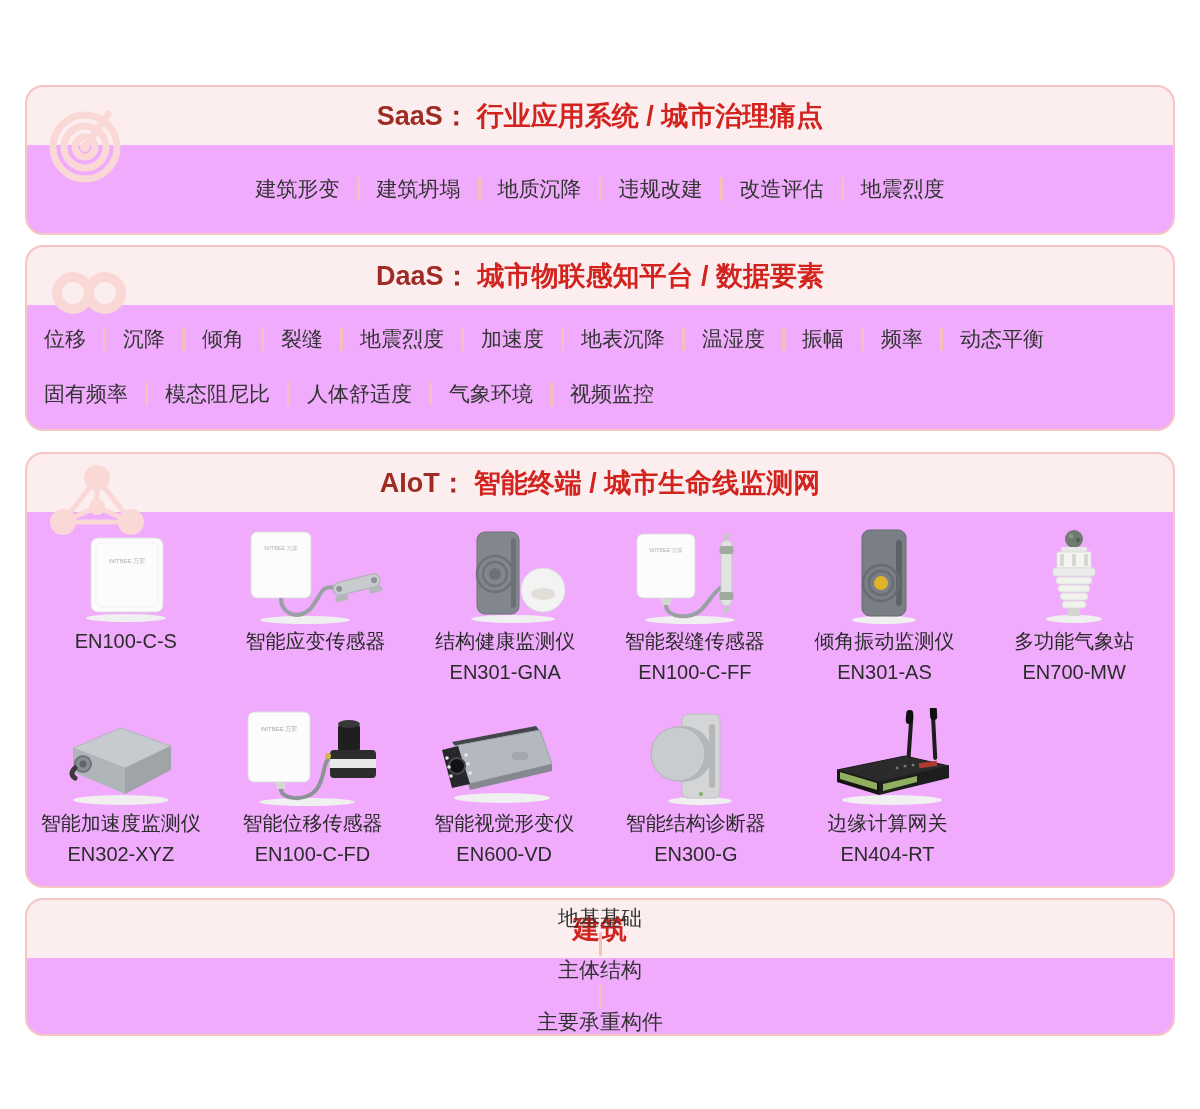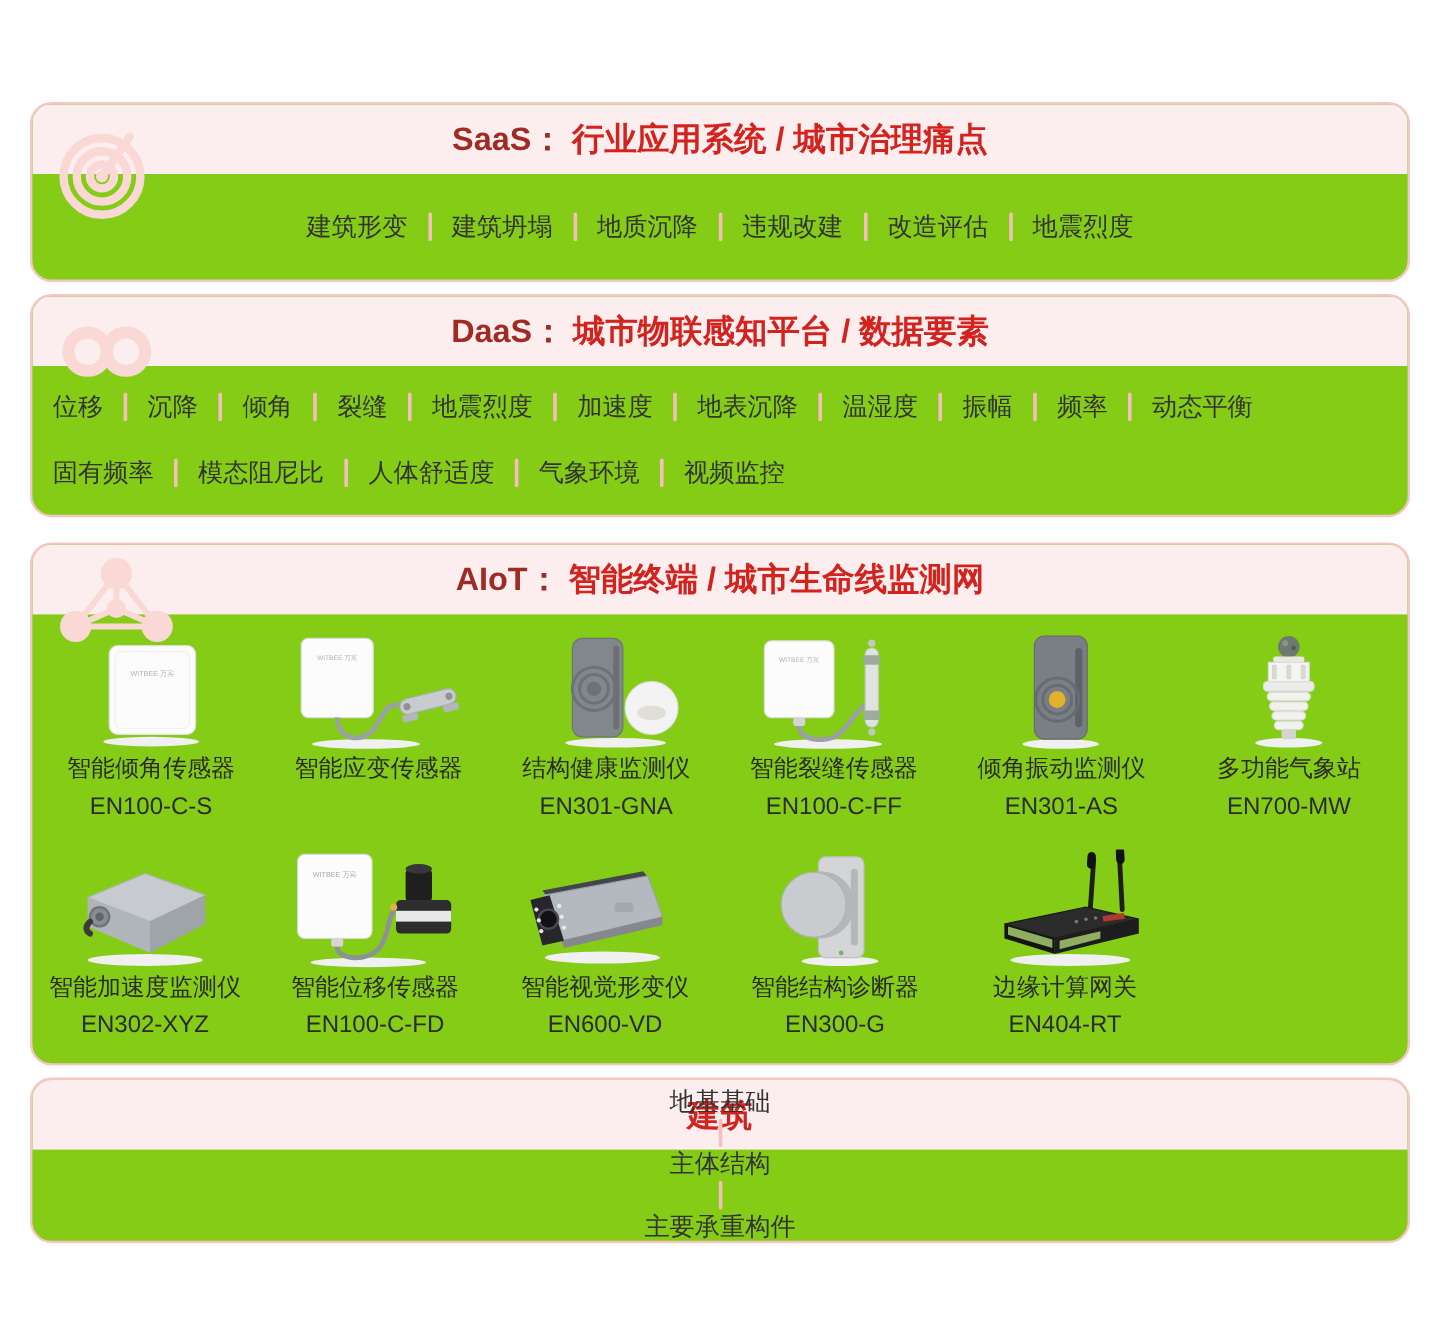--- a/index.html
+++ b/index.html
@@ -1,20 +1,20 @@
 <!DOCTYPE html>
 <html><head>
 <meta charset="utf-8">
 <style>
   * { box-sizing: border-box; margin: 0; padding: 0; }
   html,body { width:1200px; height:1109px; background:#ffffff;
     font-family:"Liberation Sans","DejaVu Sans",sans-serif; }
   .page { padding-top:85px; }
 
-  .card { position:relative; margin:0 25px 10px 25px; background:#84cc16;
+  .card { position:relative; margin:0 25px 10px 25px; background:#f0abfc;
     border:2px solid #f5c6c4; border-radius:18px; overflow:hidden; }
   .card-header { height:58px; background:#fceeee; display:flex;
     align-items:center; justify-content:center; font-size:27px; font-weight:bold; }
   .tprefix { color:#9e2b24; }
   .tmain  { color:#d2231e; margin-left:7px; }
   .tsingle{ color:#d2231e; }
 
   .items-row { display:flex; align-items:center; 
     font-size:21px; color:#333; }
   .items-row .it { padding:0 17px; white-space:nowrap; }
@@ -129,21 +129,20 @@
 
     <div class="prod-row r1">
 
       <div class="prod">
         <svg class="pimg" width="160" height="100" viewBox="0 0 160 100">
           <ellipse cx="80" cy="92" rx="40" ry="4" fill="#f0f0f0"></ellipse>
           <rect x="45" y="12" width="72" height="74" rx="7" fill="#fcfcfc" stroke="#dcdcdc"></rect>
           <rect x="50" y="17" width="62" height="64" rx="5" fill="none" stroke="#f1f1f1"></rect>
           <text x="81" y="37" font-size="6" fill="#b3b3b3" text-anchor="middle">WITBEE 万宾</text>
         </svg>
-        <div class="pname">智能倾角传感器</div>
         <div class="pmodel">EN100-C-S</div>
       </div>
 
       <div class="prod">
         <svg class="pimg" width="160" height="100" viewBox="0 0 160 100">
           <ellipse cx="70" cy="94" rx="45" ry="4" fill="#f0f0f0"></ellipse>
           <rect x="16" y="6" width="60" height="66" rx="6" fill="#fcfcfc" stroke="#dcdcdc"></rect>
           <text x="46" y="24" font-size="5.5" fill="#b3b3b3" text-anchor="middle">WITBEE 万宾</text>
           <path d="M46 72 C46 90 66 94 76 82 S86 58 100 62" fill="none" stroke="#9aa0a4" stroke-width="4"></path>
           <g transform="rotate(-14 122 60)">

